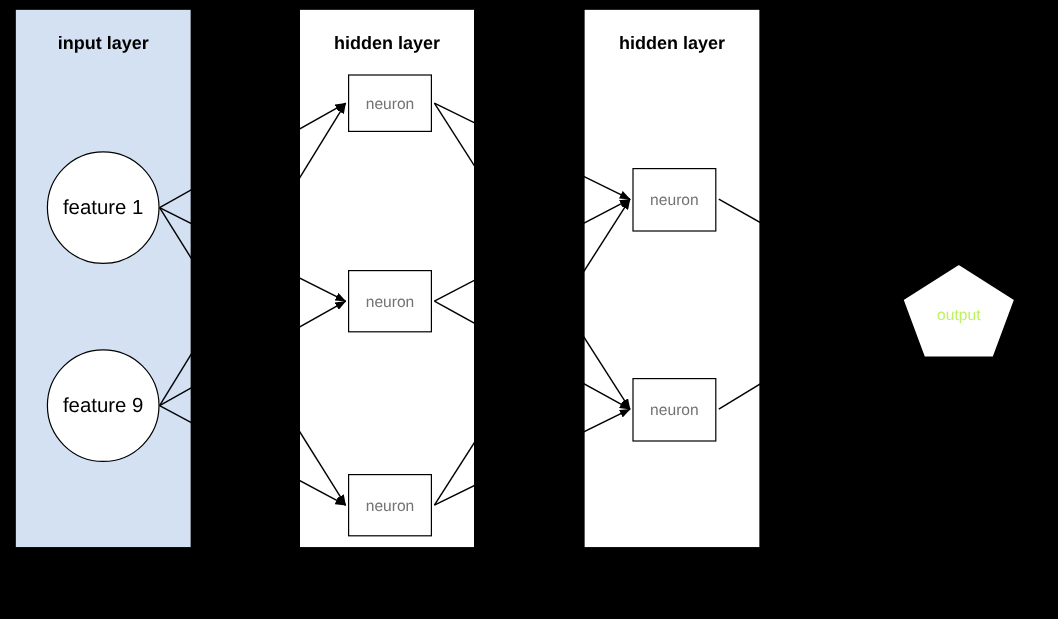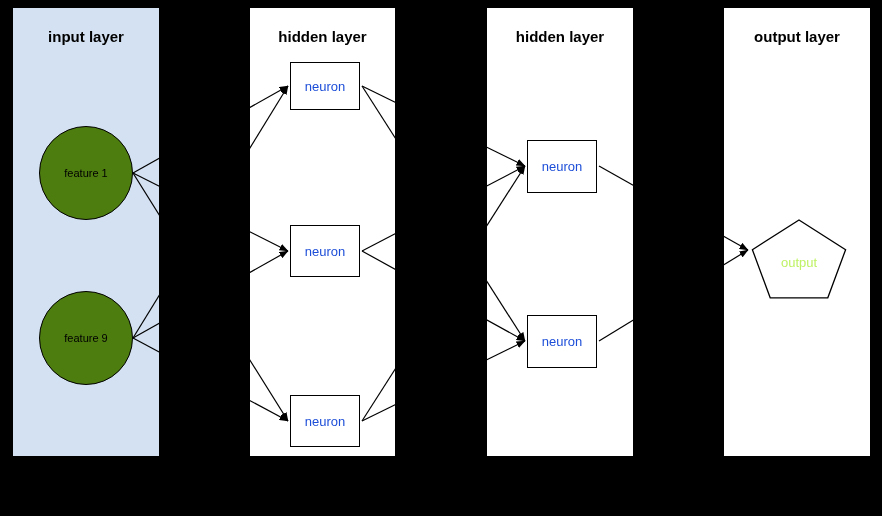--- a/index.html
+++ b/index.html
@@ -35,39 +35,39 @@
     position: absolute;
     left: 0;
     top: 0;
     width: 882px;
     height: 516px;
     pointer-events: none;
   }
   .node-circle {
     position: absolute;
     border: 1.3px solid #000000;
-    background: #4d7c0f;
+    background: #ffffff;
     border-radius: 50%;
     box-sizing: border-box;
     display: flex;
     align-items: center;
     justify-content: center;
-    font-size: 11px;
+    font-size: 17px;
     color: #000000;
   }
   .node-box {
     position: absolute;
     border: 1.3px solid #000000;
     background: #ffffff;
     box-sizing: border-box;
     display: flex;
     align-items: center;
     justify-content: center;
     font-size: 13px;
-    color: #1d4ed8;
+    color: #737373;
   }
   .node-pent {
     position: absolute;
   }
   .pent-label {
     position: absolute;
     width: 100%;
     text-align: center;
     font-size: 13px;
     color: #bef264;
@@ -83,23 +83,20 @@
 <div id="canvas" style="width: 882px; height: 456px; background: rgb(0, 0, 0);">
 
   <div class="layer-panel" id="panel-input" style="left: 13px; top: 8px; width: 146px; height: 487px; background: rgb(212, 225, 242);">
     <div class="layer-title">input layer</div>
   </div>
   <div class="layer-panel" id="panel-hidden1" style="left: 250px; top: 8px; width: 145px; height: 487px; background: rgb(255, 255, 255);">
     <div class="layer-title">hidden layer</div>
   </div>
   <div class="layer-panel" id="panel-hidden2" style="left: 487px; top: 8px; width: 146px; height: 487px; background: rgb(255, 255, 255);">
     <div class="layer-title">hidden layer</div>
-  </div>
-  <div class="layer-panel" id="panel-output" style="left: 724px; top: 8px; width: 146px; height: 487px; background: rgb(255, 255, 255);">
-    <div class="layer-title">output layer</div>
   </div>
 
   <svg id="svg-edges" viewBox="0 0 882 516">
     <defs>
       <marker id="arrowhead" markerWidth="9" markerHeight="7" refX="8.5" refY="3.5" orient="auto" markerUnits="userSpaceOnUse">
         <polygon points="0 0, 9 3.5, 0 7" fill="#000000"></polygon>
       </marker>
     </defs>
     <g id="edge-group">
         <line x1="133" y1="173" x2="288" y2="86" stroke="#000000" stroke-width="1.2" marker-end="url(#arrowhead)"></line>

